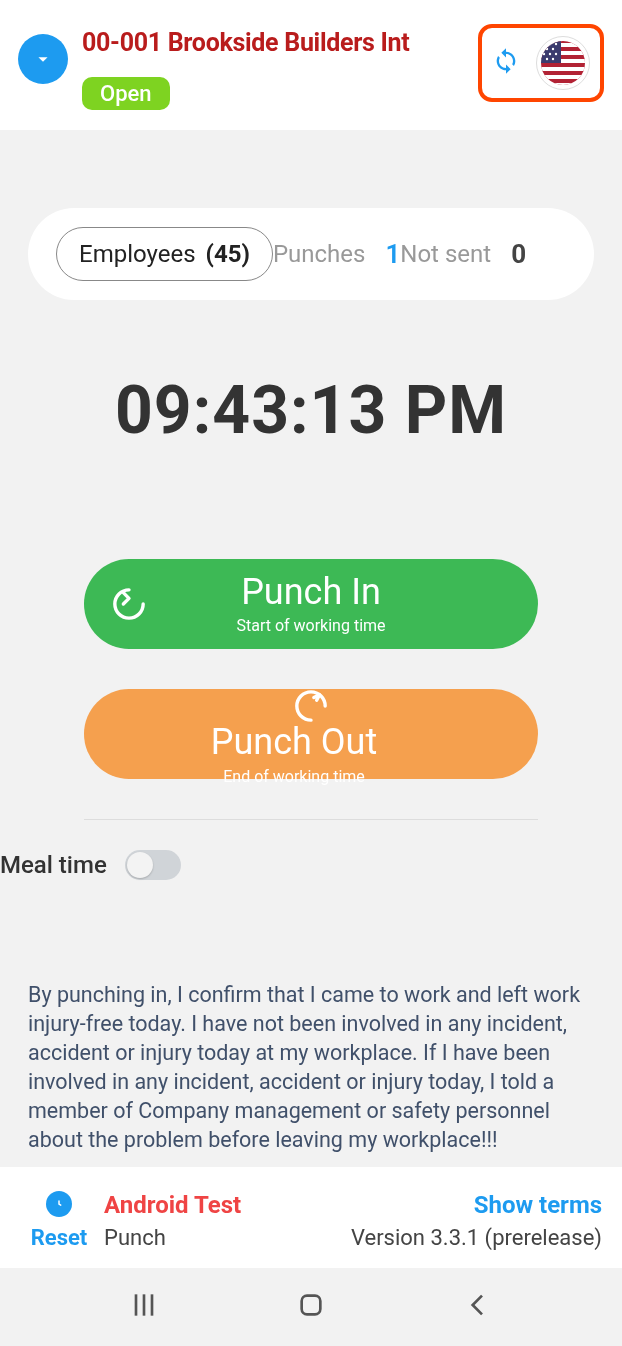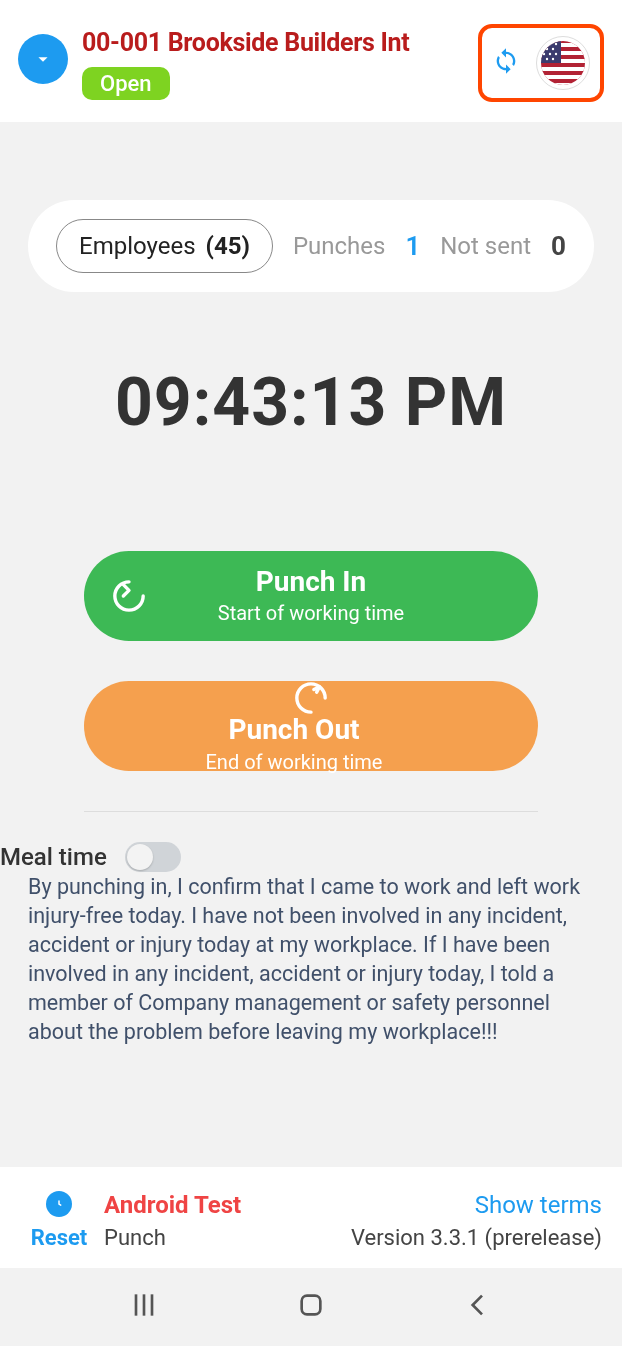--- a/index.html
+++ b/index.html
@@ -15,21 +15,21 @@
     width: 50px; height: 50px; border-radius: 50%;
     background: #1d9bf0; display: flex; align-items: center; justify-content: center;
     flex-shrink: 0; margin-top: 6px;
   }
   .chevron-btn svg { width: 22px; height: 22px; fill: #fff; }
   .title-col { flex: 1; }
   .title-text { font-size: 25px; font-weight: 700; color: #b91c1c; letter-spacing: -0.3px; }
   .status-pill {
     display: inline-block; background: #7ed321; color: #fff;
     font-size: 22px; font-weight: 500; padding: 4px 18px; border-radius: 10px;
-    margin-top: 10px;
+    margin-top: 20px;
   }
   .highlight-box {
     border: 4px solid #ff4500; border-radius: 14px;
     display: flex; align-items: center; gap: 16px; padding: 8px 10px;
     margin-top: -4px;
   }
   .sync-icon svg { width: 28px; height: 28px; }
   .flag-circle {
     width: 54px; height: 54px; border-radius: 50%; border: 1px solid #ddd;
     overflow: hidden; display:flex; align-items:center; justify-content:center; background:#fff;
@@ -39,21 +39,21 @@
   
   .content {
     flex: 1; background: #f2f2f2; display: flex; flex-direction: column;
     padding: 0;
   }
 
   
   .tabs-wrap { padding: 78px 28px 0 28px; }
   .tabs {
     background: #fff; border-radius: 50px; height: 92px;
-    display: flex; align-items: center; justify-content: space-between;
+    display: flex; align-items: center; justify-content: flex-start;
     padding: 0 28px; font-size: 24px;
   }
   .tab-emp {
     border: 1.5px solid #888; border-radius: 40px; padding: 12px 22px;
     color: #222; font-size: 24px; display:flex; gap:10px;
   }
   .tab-emp .count { font-weight: 700; }
   .tab-punches { color: #999; display:flex; gap:20px; align-items:center;}
   .tab-punches .num { color: #1d9bf0; font-weight: 600; font-size:26px;}
   .tab-notsent { color: #999; display:flex; gap:20px; align-items:center;}
@@ -67,57 +67,57 @@
 
   
   .btns { padding: 0 84px; margin-top: 110px; }
   .big-btn {
     width: 100%; border-radius: 50px; height: 90px;
     display: flex; align-items: center; color: #fff;
     padding: 0 28px; margin-bottom: 40px; position: relative;
   }
   .big-btn .btn-icon { width: 34px; height: 34px; flex-shrink:0; }
   .big-btn .btn-text { flex:1; text-align:center; padding-right:34px; }
-  .big-btn .btn-title { font-size: 28px; font-weight: 700; line-height:1.1;}
-  .big-btn .btn-sub { font-size: 20px; font-weight: 400; margin-top:4px;}
+  .big-btn .btn-title { font-size: 36px; font-weight: 400; line-height:1.1;}
+  .big-btn .btn-sub { font-size: 16px; font-weight: 400; margin-top:4px;}
   .btn-in { background: #3db955; }
   .btn-out { background: #f5a04e; flex-direction: column; }
 
   
   .divider { border-top:1px solid #ddd; margin: 0 84px 30px 84px; }
   .meal-row { display:flex; align-items:center; justify-content:flex-start; gap:18px; font-size:24px; color:#333; font-weight:500;}
   .toggle {
     width: 56px; height: 30px; background:#d0d4d8; border-radius: 20px; position:relative;
   }
   .toggle::after{
     content:""; position:absolute; left:2px; top:2px; width:26px; height:26px; background:#f3f3f3; border-radius:50%;
     box-shadow:0 1px 2px rgba(0,0,0,0.2);
   }
 
   
   .disclaimer {
-    padding: 0 28px; font-size: 21.5px; color:#40506a; line-height:1.35;
+    padding: 0 28px; margin-top: 100px; font-size: 21.5px; color:#40506a; line-height:1.35;
   }
 
   
   .footer {
     background:#fff; padding: 24px 20px 18px 20px; display:flex; align-items:flex-start;
   }
   .footer-left { width:78px; text-align:center; }
   .footer-left .clock-dot{
     width:26px; height:26px; background:#1d9bf0; border-radius:50%; margin:0 auto 8px auto;
     display:flex; align-items:center; justify-content:center;
   }
   .footer-left .clock-dot svg{width:14px;height:14px;fill:#fff;}
   .footer-left .reset { color:#1d9bf0; font-weight:700; font-size:22px;}
   .footer-mid { flex:1; padding-left:6px;}
   .footer-mid .line1{ font-size:24px; font-weight:700; color:#ef4444;}
   .footer-mid .line2{ font-size:22px; color:#444; margin-top:6px;}
   .footer-right { text-align:right; }
-  .footer-right .terms{ color:#1d9bf0; font-size:24px; font-weight:400;}
+  .footer-right .terms{ color:#1d9bf0; font-size:24px; font-weight:700;}
   .footer-right .ver{ font-size:22px; color:#444; margin-top:6px;}
 
   
   .navbar {
     height:78px; background:#f2f2f2; display:flex; align-items:center; justify-content:space-around;
     padding: 0 60px;
   }
   .navbar svg { width:32px; height:32px; stroke:#555; fill:none; stroke-width:2;}
 </style>
 </head>

